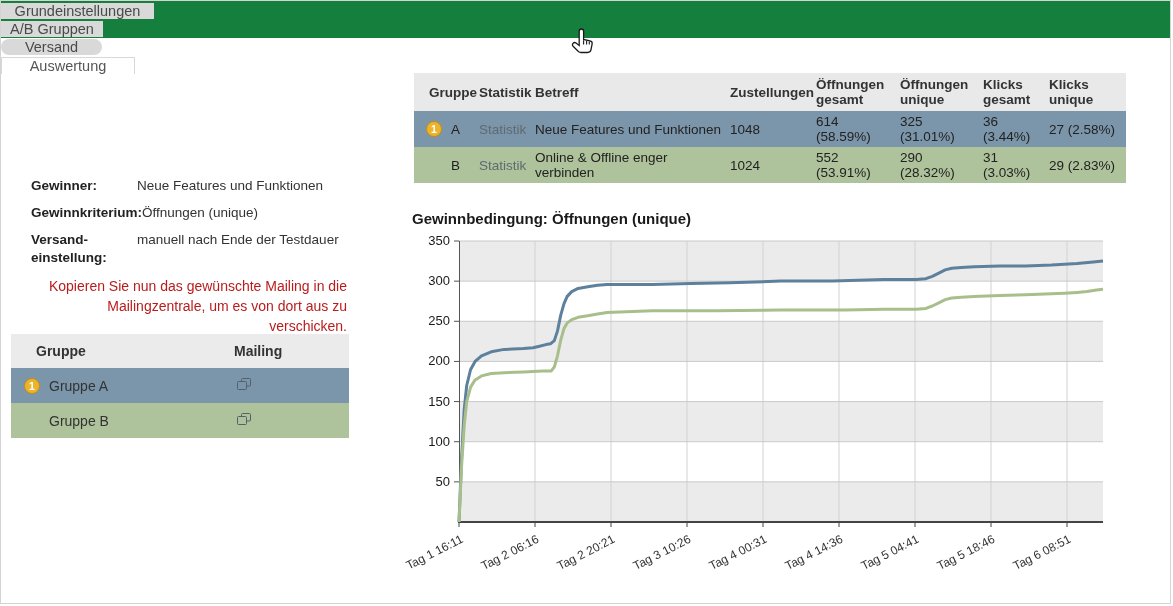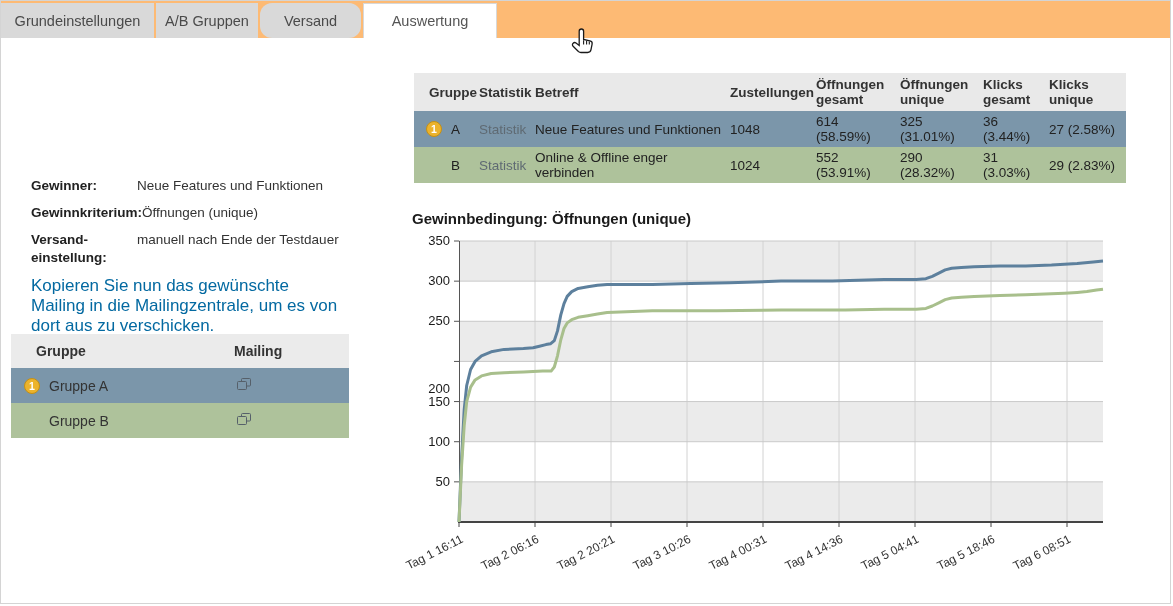--- a/index.html
+++ b/index.html
@@ -3,37 +3,37 @@
 <meta charset="utf-8">
 <style>
   * { margin:0; padding:0; box-sizing:border-box; }
   html,body { background:#fff; }
   body { font-family:"Liberation Sans","DejaVu Sans",sans-serif; color:#333; }
   #page {
     position:relative; width:1171px; height:604px; background:#fff;
     border:1px solid #d4d4d4; overflow:hidden;
   }
   
-  .tabbar { position:absolute; top:0; left:0; right:0; height:37px; background:#fdba74; display:flex; }
+  .tabbar { position:absolute; top:0; left:0; right:0; height:37px; background:#15803d; display:flex;flex-direction:column; }
   .tab {
     height:35px; margin-top:2px; margin-right:2px; background:#d9d9d9;
     display:flex; align-items:center; justify-content:center;
     font-size:14.5px; color:#4a4a4a; cursor:pointer;
   }
   .tab.active { background:#fff; border:1px solid #d8d8d8; border-bottom:none; color:#555; }
   .tab-0 { width:153px; } .tab-1 { width:102px;text-align:center; } .tab-2 { width:119px; }
   .tab-3 { width:101px;border-radius:12px; } .tab-4 { width:134px; }
   .cursor-icon { position:absolute; left:569px; top:27px; width:24px; height:28px; z-index:50; }
   
   .headline { position:absolute; left:26px; top:96px; font-size:19px; color:#2d87c3; font-weight:400; }
   .summary { position:absolute; left:30px; top:176px; width:330px; font-size:13.5px; }
   .sum-row { display:flex; margin-bottom:9px; line-height:18px; }
   .sum-label { flex:0 0 106px; font-weight:bold; color:#222; }
   .sum-value { flex:1; color:#333; }
-  .note { position:absolute; left:30px; top:275px; width:316px; font-size:17px; line-height:20px; color:#0369a1; }
+  .note { position:absolute; left:30px; top:275px; width:316px; font-size:14px; line-height:20px; color:#b91c1c;text-align:right; }
   
   .gtable { position:absolute; left:10px; top:333px; width:338px; font-size:14px; }
   .grow { display:grid; grid-template-columns:213px 125px; align-items:center; }
   .ghead { height:34px; background:#ebebeb; font-weight:bold; color:#333; }
   .ghead .gc1 { padding-left:25px; }
   .ghead .gc2 { padding-left:10px; }
   .gbody { height:35px; }
   .gbody .gc1 { padding-left:13px; display:flex; align-items:center; }
   .gbody .gc2 { padding-left:13px; }
   .row-a-bg { background:#7b96aa; }
@@ -226,21 +226,21 @@
           <line x1="0.5" y1="0" x2="0.5" y2="281" stroke="#555555" stroke-width="1"></line>
           <line x1="-1" y1="281" x2="644" y2="281" stroke="#444" stroke-width="2"></line>
           <polyline points="0.0,281.0 2.6,216.8 5.2,168.6 7.7,144.5 11.6,128.5 16.1,120.4 22.5,114.8 32.2,110.8 45.1,108.4 64.4,107.6 74.1,106.8 80.5,105.2 86.9,103.6 91.4,102.8 95.3,99.6 98.5,89.9 101.8,73.9 105.0,62.6 108.2,55.4 112.7,50.6 119.1,47.4 128.8,45.8 138.5,44.2 148.1,43.4 193.2,43.4 231.8,42.6 270.5,41.7 296.2,40.9 322.0,40.1 373.5,40.1 399.3,39.3 425.0,38.5 457.2,38.5 466.9,37.7 473.3,35.3 479.8,32.1 486.2,28.9 492.7,27.3 502.3,26.5 515.2,25.7 541.0,24.9 566.7,24.9 592.5,24.1 605.4,23.3 618.2,22.5 634.3,20.9 644.0,20.1" fill="none" stroke="#5d809d" stroke-width="3" stroke-linejoin="round"></polyline>
           <polyline points="0.0,281.0 2.6,224.8 5.2,184.7 7.7,160.6 11.6,146.1 16.1,138.9 22.5,134.9 32.2,132.5 45.1,131.7 64.4,130.9 83.7,130.1 92.1,130.1 95.3,126.0 98.5,114.8 101.8,98.8 105.0,87.5 108.2,81.9 112.7,78.7 119.1,76.3 128.8,74.7 138.5,73.1 148.1,71.5 167.4,70.7 193.2,69.8 257.6,69.8 322.0,69.0 386.4,69.0 425.0,68.2 457.2,68.2 466.9,67.4 473.3,65.0 479.8,61.8 486.2,58.6 492.7,57.0 502.3,56.2 515.2,55.4 541.0,54.6 566.7,53.8 586.0,53.0 605.4,52.2 618.2,51.4 627.9,50.6 637.6,49.0 644.0,48.2" fill="none" stroke="#a8bf8c" stroke-width="3" stroke-linejoin="round"></polyline>
         </svg>
       </div>
     <div id="ylabels">
         <div class="ylab" style="top: 277.857px;">50</div>
         <div class="ylab" style="top: 237.714px;">100</div>
         <div class="ylab" style="top: 197.571px;">150</div>
-        <div class="ylab" style="top: 157.429px; margin-top: 28px;">200</div>
+        <div class="ylab" style="top: 157.429px;">200</div>
         <div class="ylab" style="top: 117.286px;">250</div>
         <div class="ylab" style="top: 77.1429px;">300</div>
         <div class="ylab" style="top: 37px;">350</div>
       </div>
     <div id="xlabels">
         <div class="xlab" style="top: 336px; right: 655px;">Tag 1 16:11</div>
         <div class="xlab" style="top: 336px; right: 579px;">Tag 2 06:16</div>
         <div class="xlab" style="top: 336px; right: 503px;">Tag 2 20:21</div>
         <div class="xlab" style="top: 336px; right: 427px;">Tag 3 10:26</div>
         <div class="xlab" style="top: 336px; right: 351px;">Tag 4 00:31</div>

